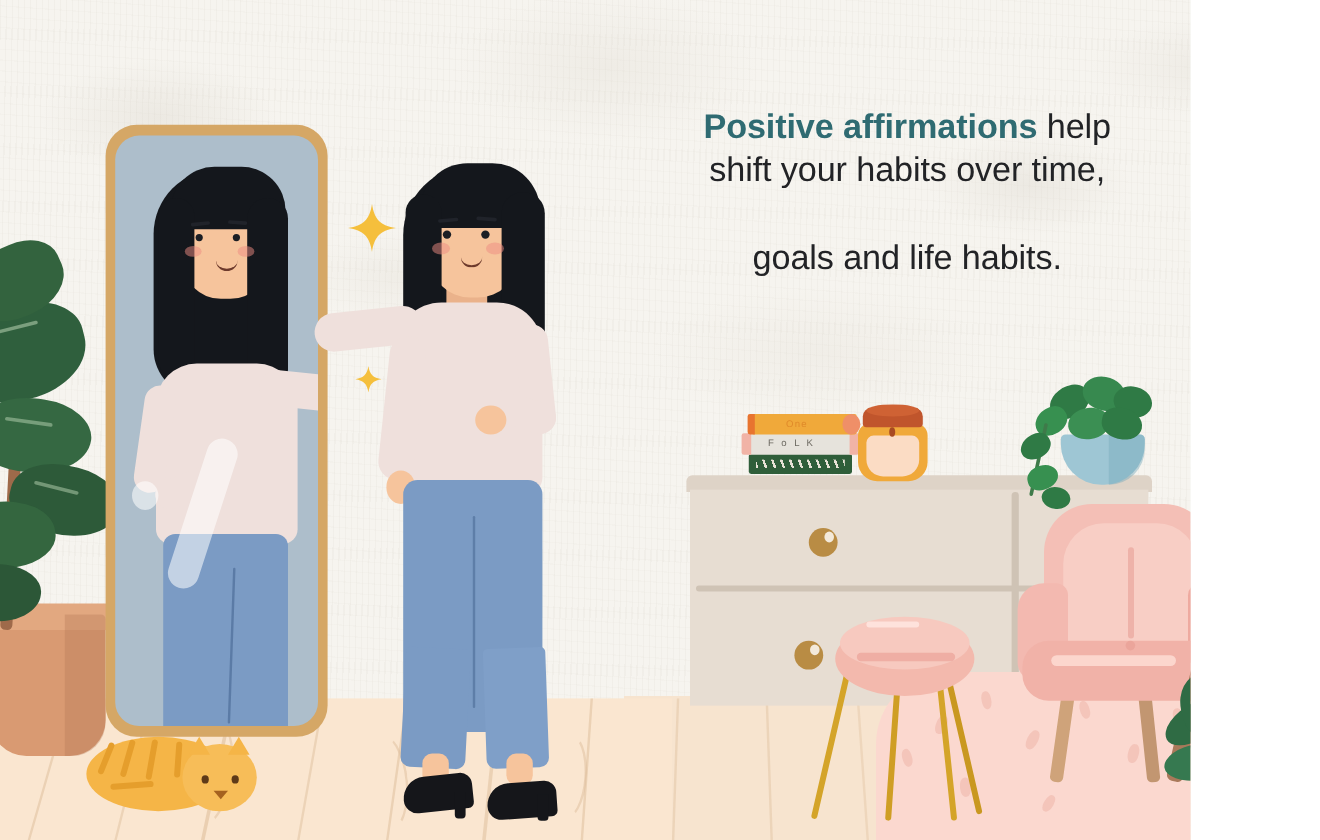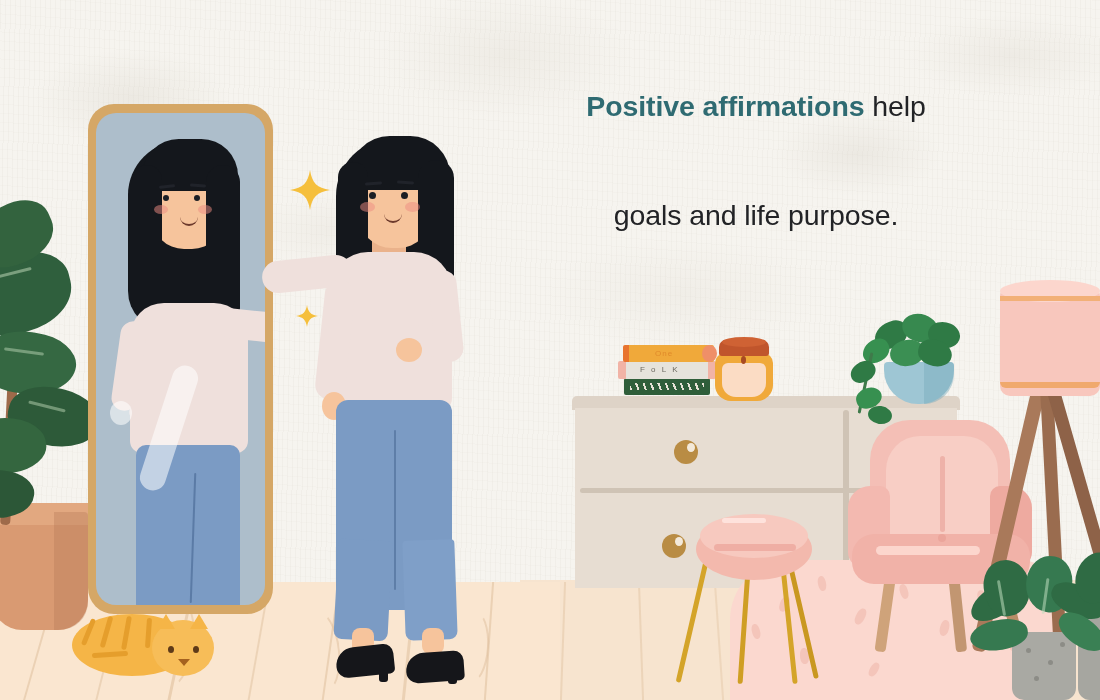--- a/index.html
+++ b/index.html
@@ -1,18 +1,18 @@
 <!DOCTYPE html>
 <html><head>
 <meta charset="utf-8">
 <style>
   html,body{margin:0;padding:0;background:#fff;}
   body{font-family:"Liberation Sans", sans-serif;}
   #scene{
-    position:relative;width:1100px;height:700px;overflow:hidden;
+    position:relative;width:992px;height:700px;overflow:hidden;
     background:#f6f4f0;
   }
   
   .wall{position:absolute;left:0;top:0;width:1100px;height:700px;
     background:
       radial-gradient(ellipse 140px 70px at 12% 14%, rgba(228,224,216,.55), transparent 70%),
       radial-gradient(ellipse 180px 90px at 46% 8%, rgba(230,226,218,.45), transparent 70%),
       radial-gradient(ellipse 120px 60px at 78% 22%, rgba(226,222,214,.5), transparent 70%),
       radial-gradient(ellipse 200px 80px at 62% 42%, rgba(232,228,220,.4), transparent 70%),
       radial-gradient(ellipse 110px 55px at 30% 33%, rgba(230,226,218,.4), transparent 70%),
@@ -209,23 +209,23 @@
     </svg>
   </div>
   <div style="position:absolute;left:296px;top:305px;width:22px;height:22px;">
     <svg viewBox="0 0 40 40" width="22" height="22">
       <path d="M20 0 C22 13 27 18 40 20 C27 22 22 27 20 40 C18 27 13 22 0 20 C13 18 18 13 20 0 Z" fill="#f5bf3c"></path>
     </svg>
   </div>
 
   <div class="textblock">
     <span class="accent" style="color: rgb(47, 107, 114);">Positive affirmations</span><span> help</span><br>
+    <span>shift your habits over time,</span><br>
     <br>
-    <br>
-    <span>goals and life purpose.</span>
+    <span>goals and life habits.</span>
   </div>
 
   <div>
     <div class="sh" style="left:572px;top:396px;width:388px;height:14px;background:#ded3c7;border-radius:5px 5px 0 0;"></div>
     <div class="sh" style="left:575px;top:408px;width:382px;height:180px;background:#e7ddd2;"></div>
     <div class="sh" style="left:580px;top:488px;width:372px;height:5px;background:#cfc3b5;border-radius:3px;"></div>
     <div class="sh" style="left:843px;top:410px;width:6px;height:176px;background:#cfc3b5;border-radius:3px;"></div>
     <div class="sh ell" style="left:674px;top:440px;width:24px;height:24px;background:#b98c44;"></div>
     <div class="sh ell" style="left:687px;top:443px;width:8px;height:9px;background:#f3e9da;"></div>
     <div class="sh ell" style="left:896px;top:440px;width:24px;height:24px;background:#b98c44;"></div>

